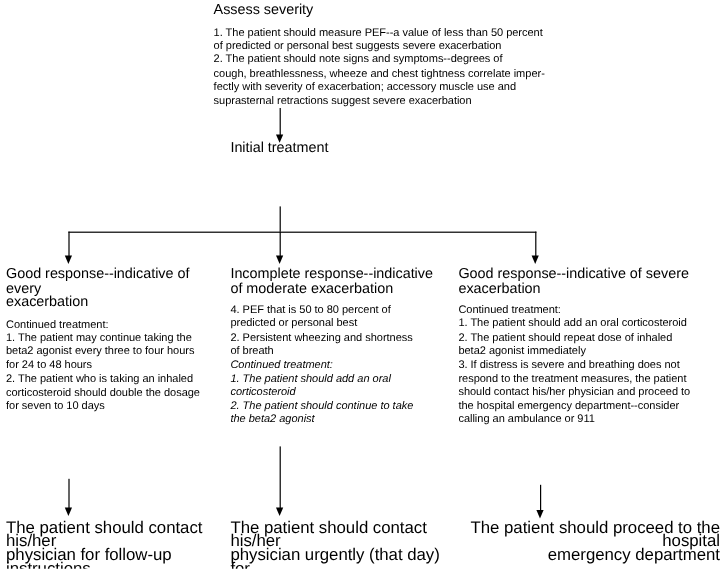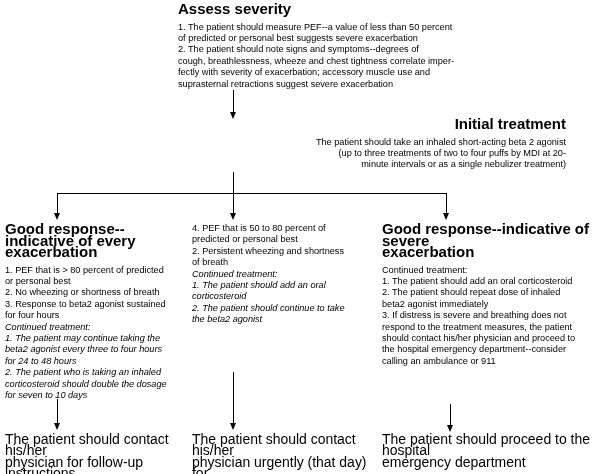--- a/index.html
+++ b/index.html
@@ -13,22 +13,22 @@
     position: relative;
     font-family: "Liberation Sans", sans-serif;
     color: #000000;
     overflow: hidden;
   }
   .node {
     position: absolute;
     box-sizing: border-box;
   }
   .node-title {
-    font-weight: bold;
-    font-size: 15px;
+    font-weight: normal;
+    font-size: 12px;
     line-height: 11.5px;
     letter-spacing: -0.02px;
     margin: 0 0 7px 0;
     white-space: pre-line;
   }
   .node-body {
     font-size: 9.2px;
     line-height: 11.4px;
     letter-spacing: -0.02px;
     margin: 0;
@@ -78,25 +78,22 @@
 cough, breathlessness, wheeze and chest tightness correlate imper-
 fectly with severity of exacerbation; accessory muscle use and
 suprasternal retractions suggest severe exacerbation</div>
 </div>
 
 <div class="conn">
   <div class="vline" style="left:233px; top:90px; height:25px;"></div>
   <div class="arrowhead" style="left:230px; top:112px;"></div>
 </div>
 
-<div class="node" style="left:166px; top:118px; width:400px;text-align:right;">
+<div class="node" style="left:192px; top:118px; width:400px;">
   <div class="node-title">Initial treatment</div>
-  <div class="node-body">The patient should take an inhaled short-acting beta 2 agonist
-(up to three treatments of two to four puffs by MDI at 20-
-minute intervals or as a single nebulizer treatment)</div>
 </div>
 
 <div class="conn">
 
   <div class="vline" style="left:233px; top:172px; height:21px;"></div>
 
   <div class="hline" style="left:57px; top:193px; width:390px;"></div>
 
   <div class="vline" style="left:57px; top:193px; height:23px;"></div>
   <div class="arrowhead" style="left:54px; top:213px;"></div>
@@ -104,45 +101,42 @@
   <div class="vline" style="left:233px; top:193px; height:23px;"></div>
   <div class="arrowhead" style="left:230px; top:213px;"></div>
 
   <div class="vline" style="left:446px; top:193px; height:23px;"></div>
   <div class="arrowhead" style="left:443px; top:213px;"></div>
 </div>
 
 <div class="node" style="left:5px; top:223px; width:185px;">
   <div class="node-title">Good response--indicative of every
 exacerbation</div>
-  <div class="node-body">1. PEF that is &gt; 80 percent of predicted
-or personal best
-2. No wheezing or shortness of breath
-3. Response to beta2 agonist sustained
-for four hours</div>
   <div class="node-body">Continued treatment:
 1. The patient may continue taking the
 beta2 agonist every three to four hours
 for 24 to 48 hours
 2. The patient who is taking an inhaled
 corticosteroid should double the dosage
 for seven to 10 days</div>
 </div>
 
 <div class="conn">
   <div class="vline" style="left:57px; top:399px; height:27px;"></div>
   <div class="arrowhead" style="left:54px; top:423px;"></div>
 </div>
 
 <div class="node" style="left:5px; top:434px; width:190px;">
   <div class="terminal-text">The patient should contact his/her
 physician for follow-up instructions.</div>
 </div>
 
 <div class="node" style="left:192px; top:223px; width:185px;">
+  <div class="node-title">Incomplete response--indicative
+of moderate exacerbation</div>
   <div class="node-body">4. PEF that is 50 to 80 percent of
 predicted or personal best
 2. Persistent wheezing and shortness
 of breath</div>
   <div class="node-body">Continued treatment:
 1. The patient should add an oral
 corticosteroid
 2. The patient should continue to take
 the beta2 agonist</div>
 </div>
@@ -170,16 +164,16 @@
 should contact his/her physician and proceed to
 the hospital emergency department--consider
 calling an ambulance or 911</div>
 </div>
 
 <div class="conn">
   <div class="vline" style="left:450px; top:404px; height:24px;"></div>
   <div class="arrowhead" style="left:447px; top:425px;"></div>
 </div>
 
-<div class="node" style="left:382px; top:434px; width:218px;">
+<div class="node" style="left:382px; top:434px; width:218px;text-align:right;">
   <div class="terminal-text">The patient should proceed to the hospital
 emergency department</div>
 </div>
 
 </body></html>

